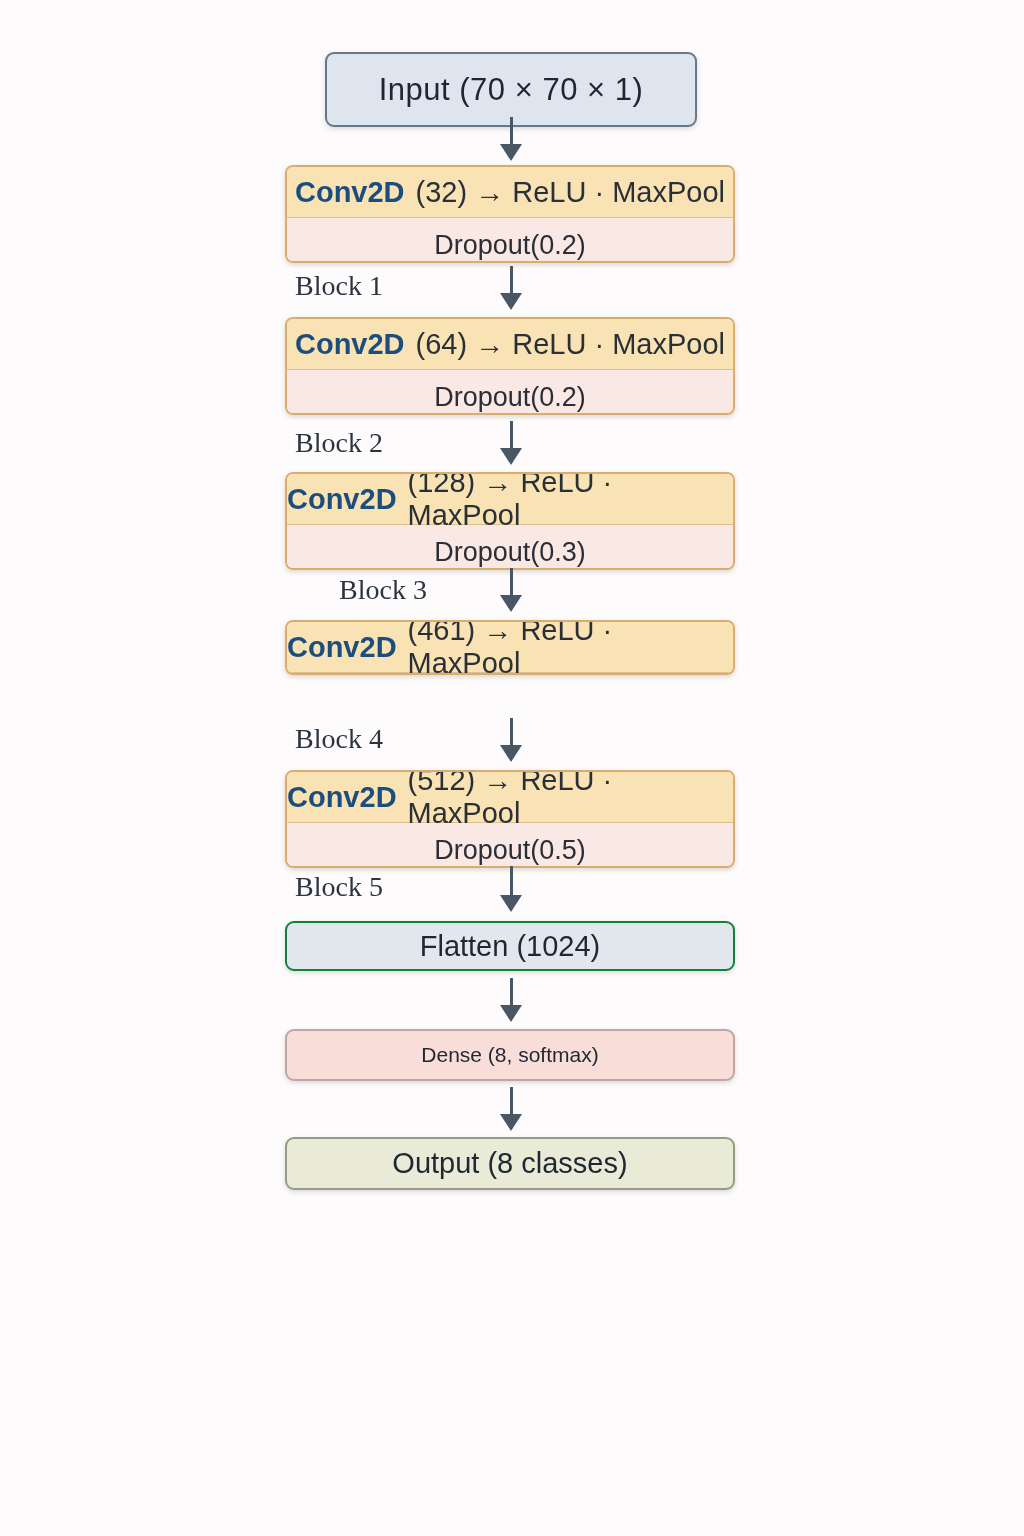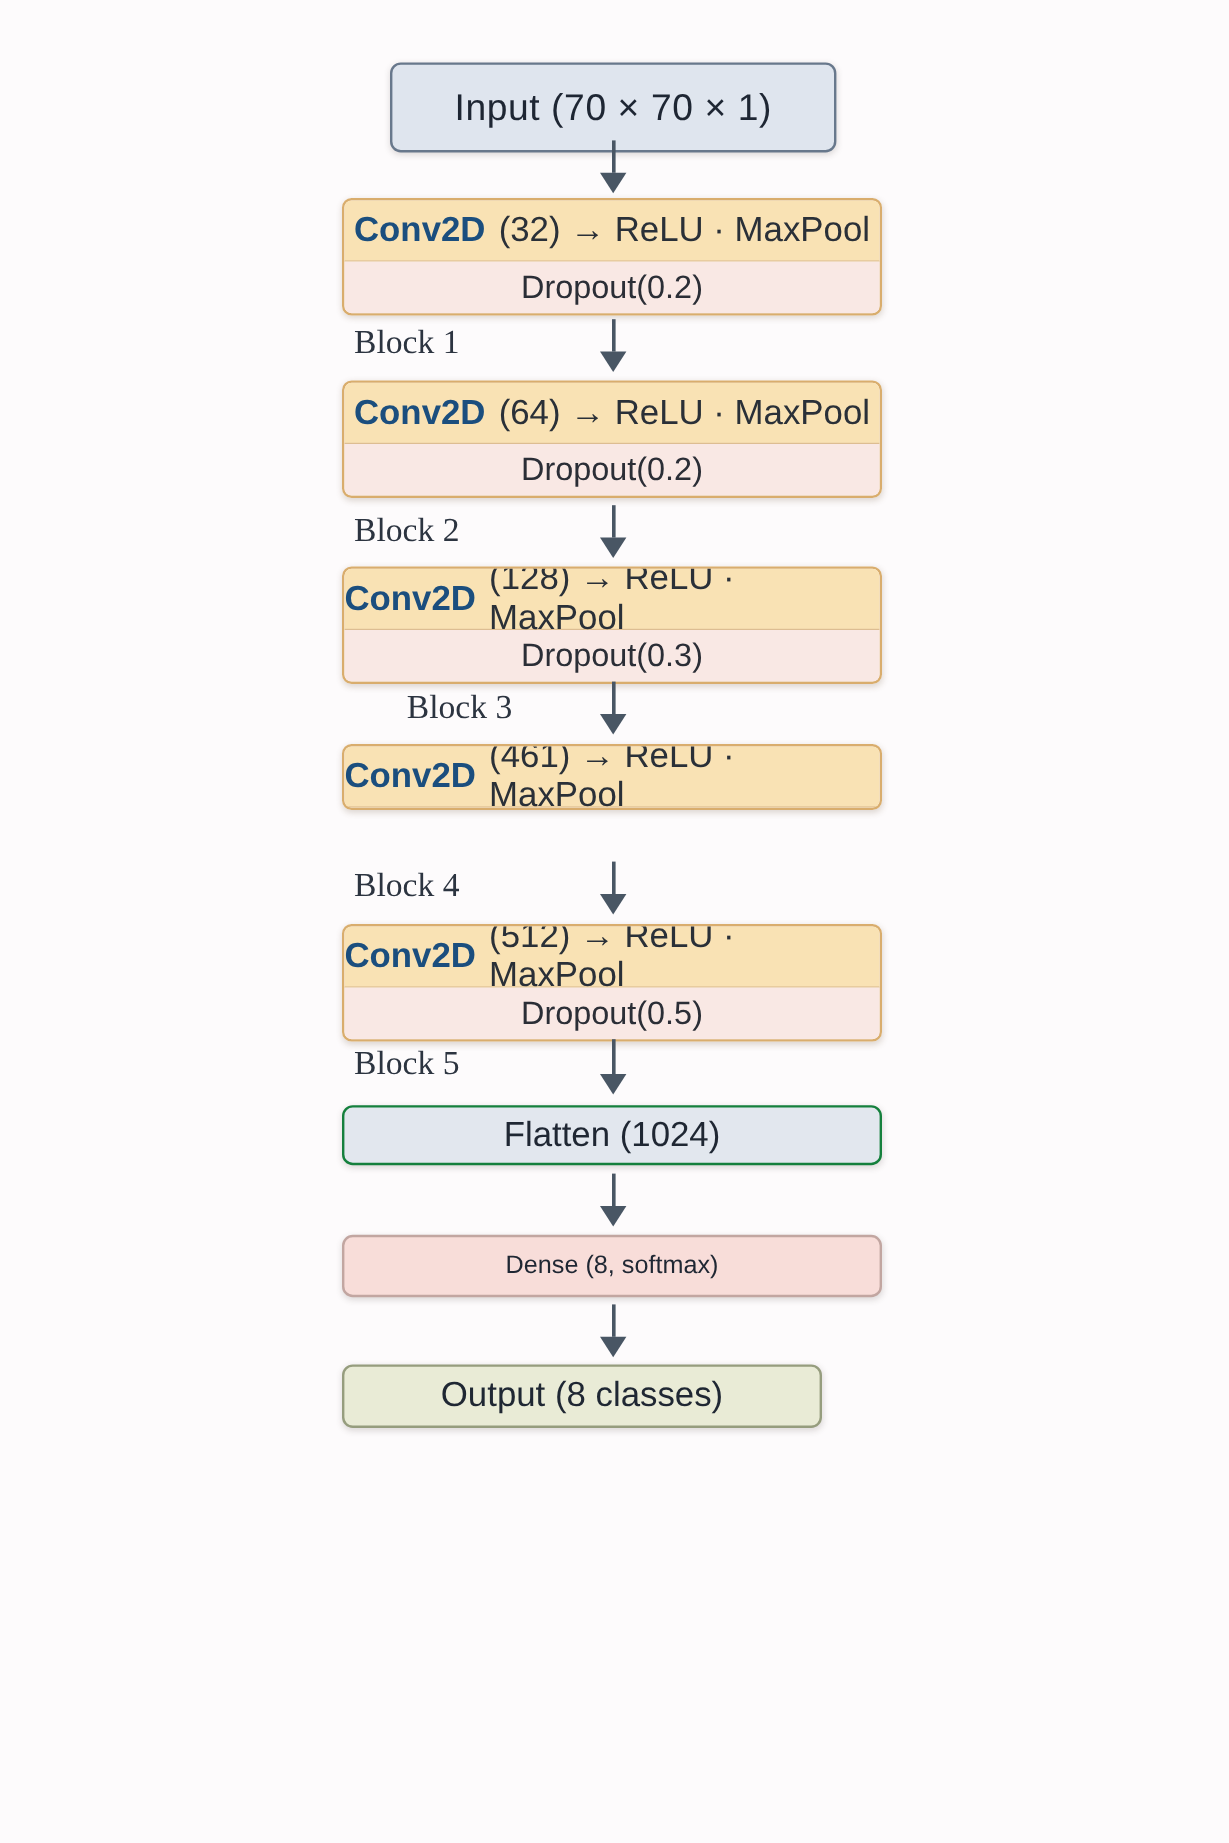--- a/index.html
+++ b/index.html
@@ -42,21 +42,21 @@
     height:50px;
     background:#f9e2b4;
     display:flex;align-items:center;justify-content:center;
     font-size:29px;color:#2a3038;
     border-bottom:1px solid #ddbd92;
   }
   .conv-layer{font-weight:bold;color:#1b4e7e;margin-right:11px;}
   .dropout-row{
     height:43px;
     background:#f9e8e4;
-    display:flex;align-items:center;justify-content:center;
+    display:flex;align-items:flex-end;justify-content:center;
     font-size:27px;color:#2b2e36;
   }
 
   .block-label{
     position:absolute;left:295px;
     font-size:28px;color:#2c3440;
     white-space:nowrap;
     font-family:Liberation Serif, serif;
   }
 
@@ -73,21 +73,21 @@
     left:285px;top:921px;width:450px;height:50px;
     background:#e2e7ee;border:2px solid #15803d;
     font-size:29px;color:#1f2733;
   }
   .dense-box{
     left:285px;top:1029px;width:450px;height:52px;
     background:#f8ddd9;border:2px solid #c2a6a1;
     font-size:21px;color:#1f2733;
   }
   .output-box{
-    left:285px;top:1137px;width:400px;height:53px;
+    left:285px;top:1137px;width:450px;height:53px;
     background:#e9ebd6;border:2px solid #969d7e;
     font-size:29px;color:#1f2733;
   }
 </style>
 </head>
 <body>
 
 <div class="stage">
 
   <div class="box input-box">

